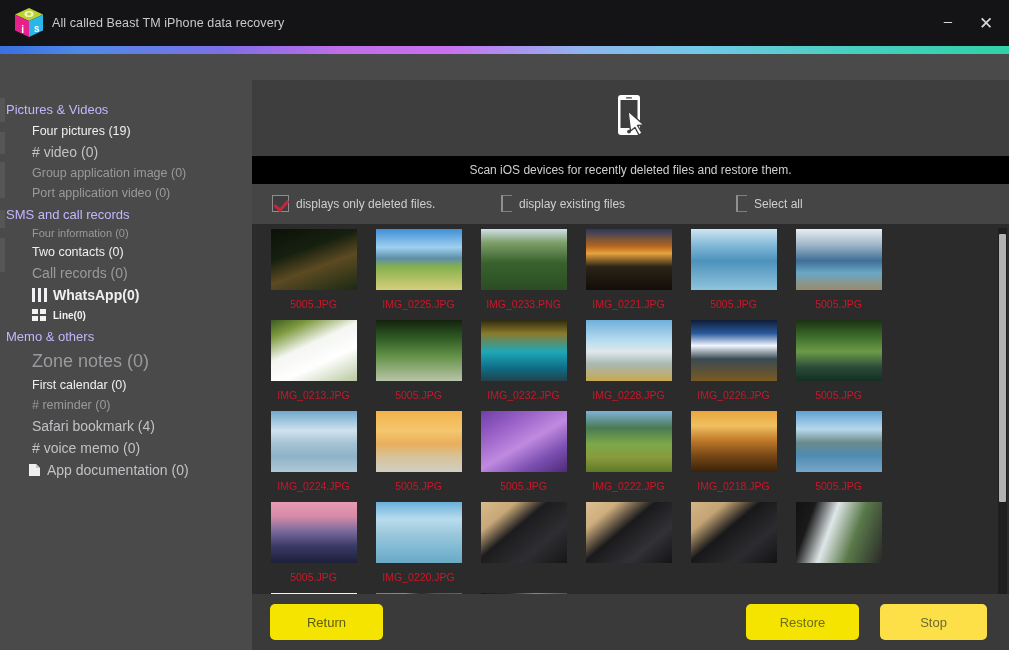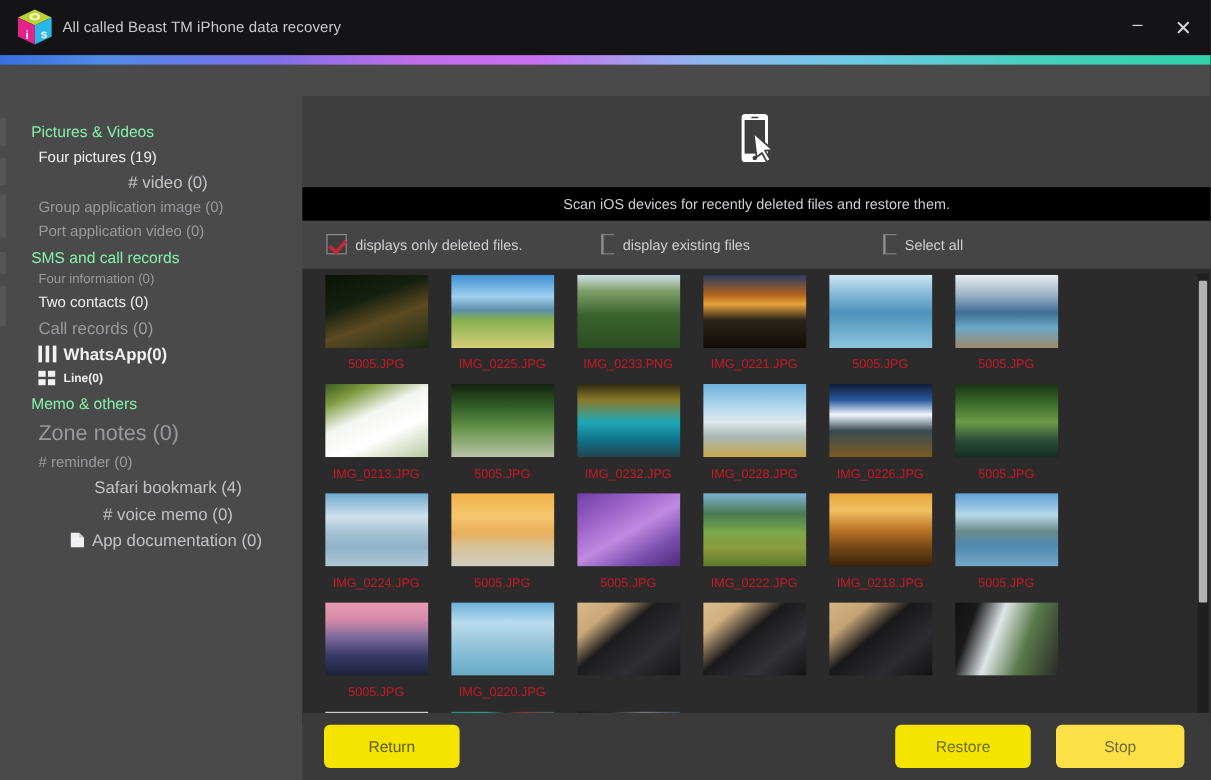--- a/index.html
+++ b/index.html
@@ -65,34 +65,34 @@
     padding-top: 44px;
     overflow: hidden;
   }
   .tree-rail {
     position: absolute; left: 0; top: 44px;
     width: 5px; height: 300px;
   }
   .rail-seg { position: absolute; left: 0; width: 5px; background: #565656; }
 
   .nav-group {
-    color: #86efac; font-size: 13px;
-    padding: 4px 0 4px 26px;
+    color: #c4b5fd; font-size: 13px;
+    padding: 4px 0 4px 6px;
     cursor: pointer; white-space: nowrap;
   }
   .nav-item {
     font-size: 12.5px;
     padding: 3px 0 3px 32px;
     cursor: pointer; white-space: nowrap;
     display: flex; align-items: center; gap: 6px;
   }
   .nav-item.dim    { color: #9a9a9e; }
   .nav-item.bright { color: #f0f0f2; }
   .nav-item.mid    { color: #c2c2c6; }
-  .nav-item.big    { font-size: 14px; justify-content: center; }
+  .nav-item.big    { font-size: 14px; }
   .nav-item.two-line { line-height: 1.05; padding-top: 2px; padding-bottom: 2px; display:block; }
 
   .ico-eq, .ico-grid, .ico-doc { flex: 0 0 auto; display: inline-block; }
   .ico-eq { width: 15px; height: 14px; position: relative; }
   .ico-eq i { position: absolute; width: 3px; background: #f2f2f4; }
   .ico-grid { width: 15px; height: 13px; position: relative; }
   .ico-grid i { position: absolute; width: 6px; height: 5px; background: #f2f2f4; }
   .ico-doc { width: 13px; height: 14px; position: relative; }
 
   
@@ -274,20 +274,23 @@
             <i style="left:0;top:0"></i>
             <i style="left:8px;top:0"></i>
             <i style="left:0;top:7px"></i>
             <i style="left:8px;top:7px"></i>
           </span>
           <span>Line(0)</span>
         </div>
         <div class="nav-group">Memo &amp; others</div>
         <div class="nav-item dim" style="font-size: 18px;">
           <span>Zone notes (0)</span>
+        </div>
+        <div class="nav-item bright">
+          <span>First calendar (0)</span>
         </div>
         <div class="nav-item dim">
           <span># reminder (0)</span>
         </div>
         <div class="nav-item mid big">
           <span>Safari bookmark (4)</span>
         </div>
         <div class="nav-item mid big" style="font-size: 14px;">
           <span># voice memo (0)</span>
         </div>

